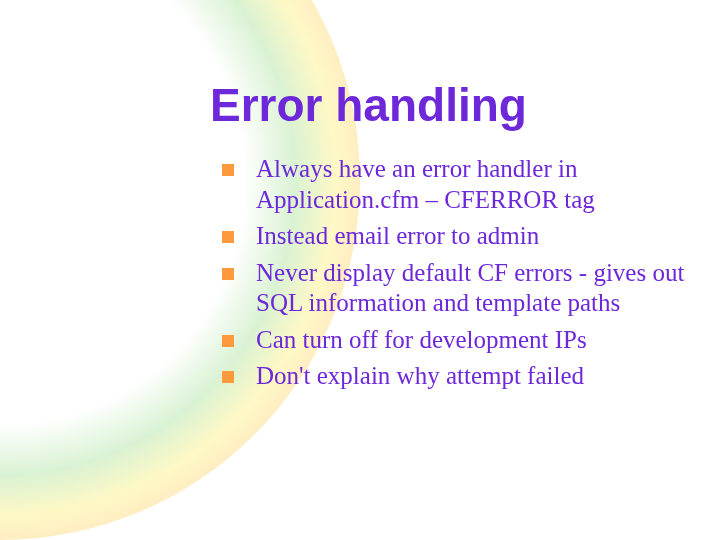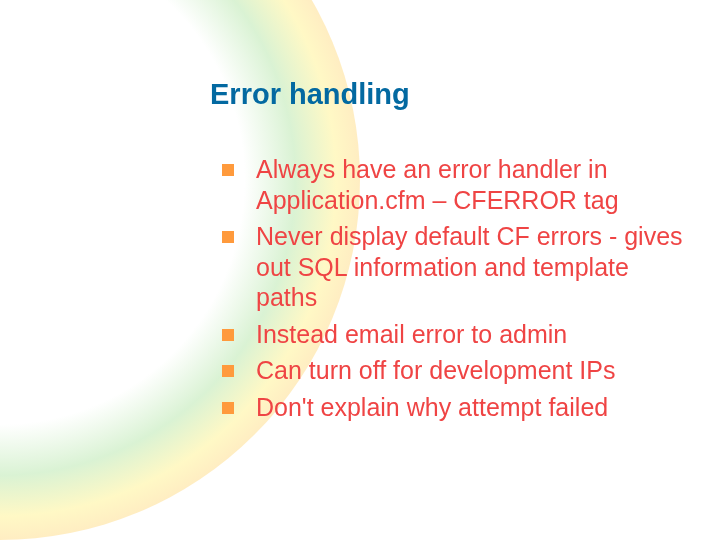--- a/index.html
+++ b/index.html
@@ -32,23 +32,23 @@
     position: absolute;
     left: 0;
     top: 0;
     width: 720px;
     height: 540px;
   }
   .title {
     position: absolute;
     left: 210px;
     top: 78px;
-    font-size: 29px;
+    font-size: 46px;
     font-weight: bold;
-    color: #0369a1;
+    color: #6d28d9;
   }
   .body {
     position: absolute;
     left: 222px;
     top: 154px;
     width: 468px;
   }
   .bullet-row {
     display: flex;
     align-items: flex-start;
@@ -59,46 +59,47 @@
     width: 12px;
     height: 12px;
     background: #ff9a3c;
     margin-top: 10px;
     margin-right: 22px;
   }
   .bullet-text {
     flex: 1 1 auto;
     font-size: 25px;
     line-height: 1.22;
-    color: #ef4444;
+    color: #6d28d9;
+    font-family: Liberation Serif, serif;
   }
 </style>
 </head>
 <body>
 
 <div class="gradient-arc"></div>
 
 <div class="slide">
   <div class="title">Error handling</div>
 
   <div class="body">
 
     <div class="bullet-row">
       <div class="bullet-mark"></div>
       <div class="bullet-text">Always have an error handler in Application.cfm – CFERROR tag</div>
     </div>
 
     <div class="bullet-row">
       <div class="bullet-mark"></div>
-      <div class="bullet-text">Never display default CF errors - gives out SQL information and template paths</div>
+      <div class="bullet-text">Instead email error to admin</div>
     </div>
 
     <div class="bullet-row">
       <div class="bullet-mark"></div>
-      <div class="bullet-text">Instead email error to admin</div>
+      <div class="bullet-text">Never display default CF errors - gives out SQL information and template paths</div>
     </div>
 
     <div class="bullet-row">
       <div class="bullet-mark"></div>
       <div class="bullet-text">Can turn off for development IPs</div>
     </div>
 
     <div class="bullet-row">
       <div class="bullet-mark"></div>
       <div class="bullet-text">Don't explain why attempt failed</div>

